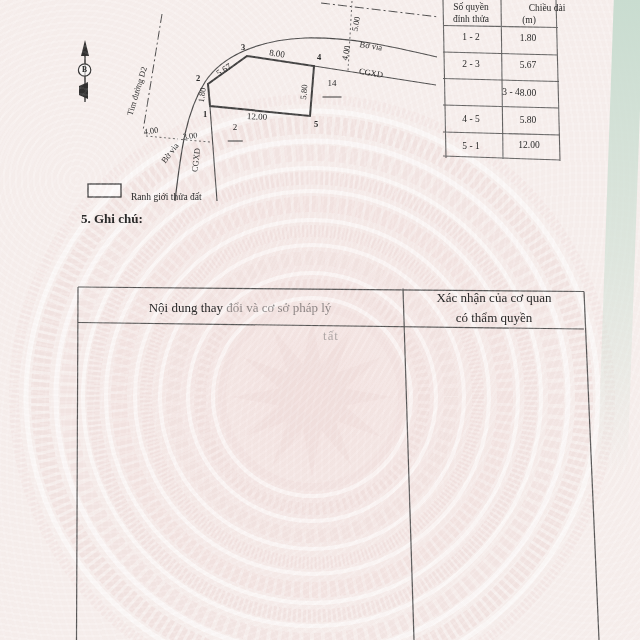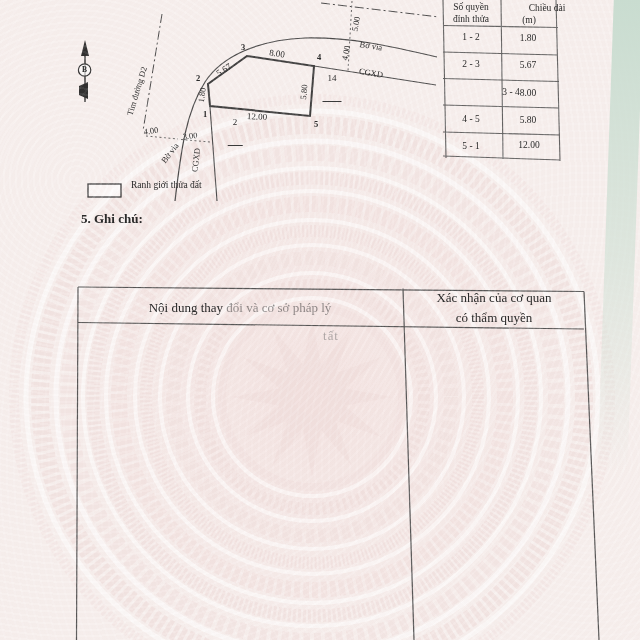--- a/index.html
+++ b/index.html
@@ -25,21 +25,21 @@
   svg.wm{z-index:1;}
   .labels{position:absolute;inset:0;z-index:5;}
   .lbl{position:absolute;white-space:nowrap;line-height:1;transform:translate(-50%,-50%);}
   .block{position:absolute;white-space:nowrap;line-height:1.25;}
   .b{font-weight:bold;}
   .fs8{font-size:8.5px;}
   .fs9{font-size:9px;}
   .fs95{font-size:9.5px;}
   .fs12{font-size:12.8px;}
   .fs13{font-size:13px;}
-  .ul{border-bottom:1.2px solid #3a3a3a;padding:0 5px 18px;}
+  .ul{border-bottom:1.2px solid #3a3a3a;padding:0 5px 9px;}
   .faded{opacity:.5;}
   .bleed{color:rgba(105,105,105,.5);letter-spacing:1px;}
 </style>
 </head>
 <body>
 
 <div class="page">
 
   <div class="blush"></div>
 
@@ -153,21 +153,21 @@
     <span class="lbl fs95" style="left:528px;top:38.5px;">1.80</span>
     <span class="lbl fs95" style="left:471px;top:65px;">2 - 3</span>
     <span class="lbl fs95" style="left:528px;top:66px;">5.67</span>
     <span class="lbl fs95" style="left:471px;top:92.5px;margin-left:40px;">3 - 4</span>
     <span class="lbl fs95" style="left:528px;top:93.5px;">8.00</span>
     <span class="lbl fs95" style="left:471px;top:120px;">4 - 5</span>
     <span class="lbl fs95" style="left:528px;top:120.5px;">5.80</span>
     <span class="lbl fs95" style="left:471px;top:146.5px;">5 - 1</span>
     <span class="lbl fs95" style="left:529px;top:146px;">12.00</span>
 
-    <span class="block fs95" style="left:131px;top:180px;">Ranh giới thửa đất</span>
+    <span class="block fs95" style="left:131px;top:192px;">Ranh giới thửa đất</span>
 
     <span class="block fs13 b" style="left:81px;top:211px;">5. Ghi chú:</span>
 
     <span class="lbl fs13" style="left:240px;top:307px;"><span>Nội dung thay </span><span class="faded">đổi và cơ sở pháp lý</span></span>
     <span class="lbl fs13" style="left:494px;top:297px;">Xác nhận của cơ quan</span>
     <span class="lbl fs13" style="left:494px;top:317px;">có thẩm quyền</span>
 
     <span class="lbl fs12 bleed" style="left:331px;top:336px;">tất</span>
   </div>
 </div>

